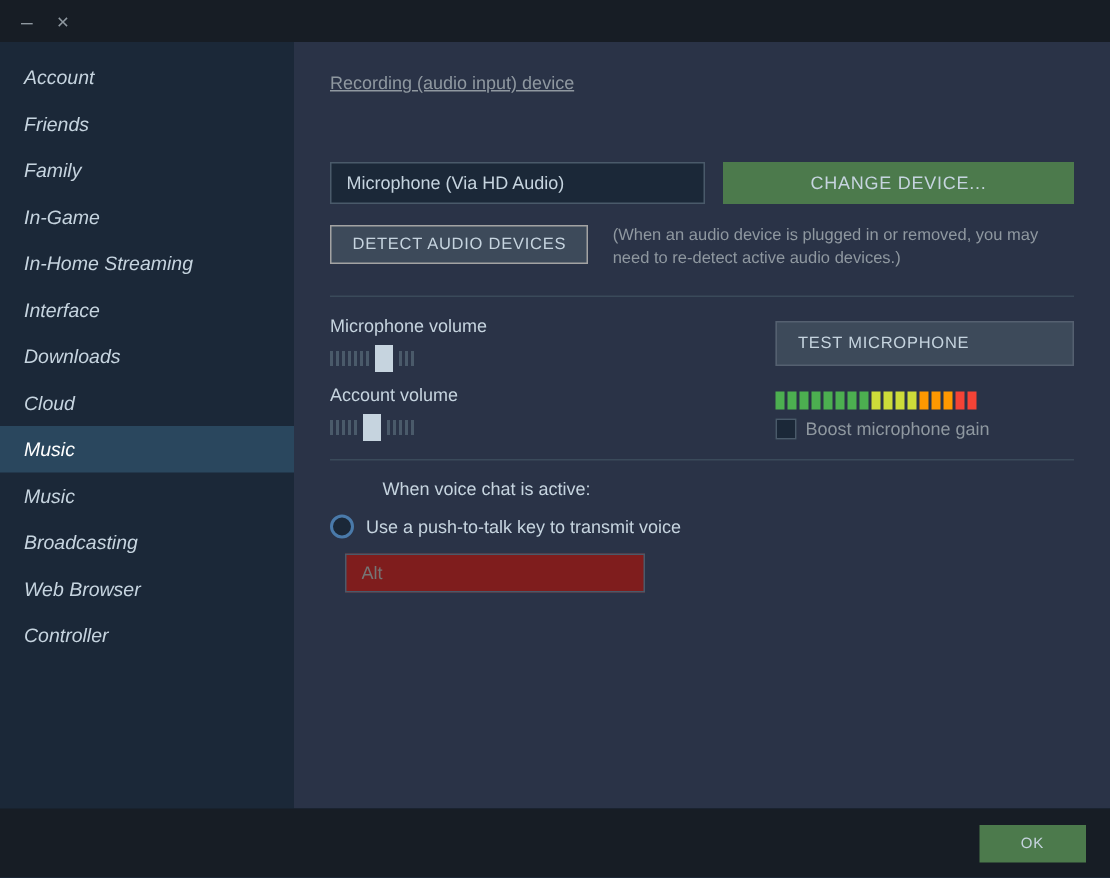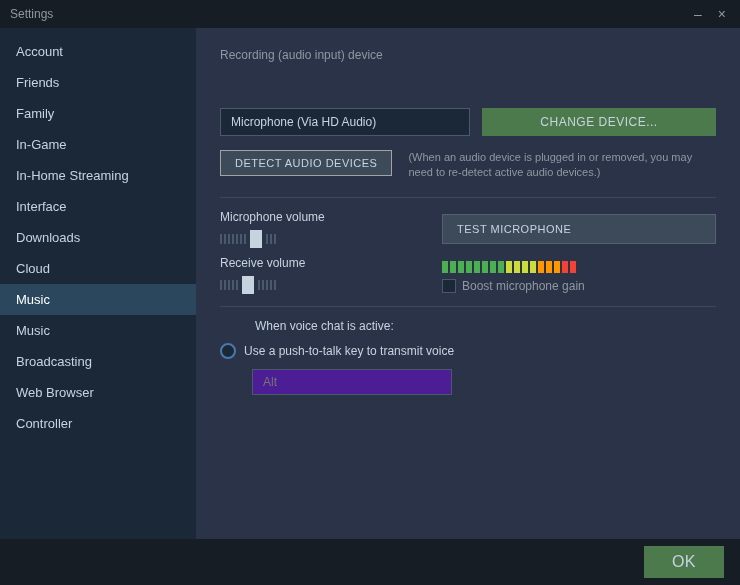--- a/index.html
+++ b/index.html
@@ -47,20 +47,21 @@
       display: flex;
       flex: 1;
       overflow: hidden;
     }
     
     .sidebar {
       width: 196px;
       background: #1b2838;
       flex-shrink: 0;
       padding-top: 8px;
+      font-style: italic;
     }
     .sidebar-item {
       padding: 8px 16px;
       cursor: pointer;
       color: #c6d4df;
       font-size: 13px;
     }
     .sidebar-item.active {
       background: #2a475e;
       color: #ffffff;
@@ -69,20 +70,21 @@
     .main {
       flex: 1;
       background: #2a3347;
       padding: 20px 24px;
       overflow-y: auto;
     }
     .section-label {
       font-size: 12px;
       color: #8f98a0;
       margin-bottom: 8px;
+      text-decoration: underline;
     }
     .device-row {
       display: flex;
       align-items: center;
       gap: 12px;
       margin-bottom: 14px;
       margin-top: 46px;
     }
     .device-input {
       background: #1b2838;
@@ -132,21 +134,21 @@
     .slider-section {
       display: flex;
       align-items: center;
       gap: 16px;
       margin-bottom: 8px;
     }
     .slider-left {
       flex: 1;
     }
     .slider-right {
-      width: 274px;
+      width: 199px;
     }
     .sub-label {
       font-size: 12px;
       color: #c6d4df;
       margin-bottom: 6px;
     }
     .slider-track {
       display: flex;
       align-items: center;
       gap: 2px;
@@ -237,65 +239,64 @@
       width: 8px;
       height: 8px;
       border-radius: 50%;
       background: #4a7aaa;
     }
     .radio-label {
       font-size: 12px;
       color: #c6d4df;
     }
     .push-key-input {
-      background: #4c1d95;
+      background: #7f1d1d;
       border: 1px solid #4a5a6a;
       color: #8f98a0;
       padding: 5px 10px;
       font-size: 12px;
       width: 200px;
-      margin-left: 32px;
+      margin-left: 10px;
     }
     
     .footer {
       background: #171d25;
       height: 46px;
       display: flex;
       align-items: center;
       justify-content: flex-end;
       padding: 0 16px;
       gap: 8px;
       flex-shrink: 0;
     }
     .btn-ok {
       background: #4c7a4c;
       border: none;
       color: #c6d4df;
       padding: 7px 28px;
-      font-size: 16px;
+      font-size: 10px;
       cursor: pointer;
       letter-spacing: 0.5px;
     }
     .btn-cancel {
       background: #3d4a5a;
       border: 1px solid #556070;
       color: #c6d4df;
       padding: 7px 20px;
       font-size: 12px;
       cursor: pointer;
       letter-spacing: 0.5px;
     }
   </style>
 </head>
 <body>
 
 <div class="window">
 
   <div class="titlebar">
-    <span class="titlebar-title">Settings</span>
     <div class="titlebar-controls">
       <span class="titlebar-btn">–</span>
       <span class="titlebar-btn">×</span>
     </div>
   </div>
 
   <div class="content">
 
     <div class="sidebar">
       <div class="sidebar-item">Account</div>
@@ -345,21 +346,21 @@
             <div class="tick"></div>
           </div>
         </div>
         <div class="slider-right">
           <button class="test-mic-btn">TEST MICROPHONE</button>
         </div>
       </div>
 
       <div class="slider-section">
         <div class="slider-left">
-          <div class="sub-label">Receive volume</div>
+          <div class="sub-label">Account volume</div>
           <div class="slider-track">
             <div class="tick"></div>
             <div class="tick"></div>
             <div class="tick"></div>
             <div class="tick"></div>
             <div class="tick"></div>
             <div class="slider-thumb"></div>
             <div class="tick"></div>
             <div class="tick"></div>
             <div class="tick"></div>

